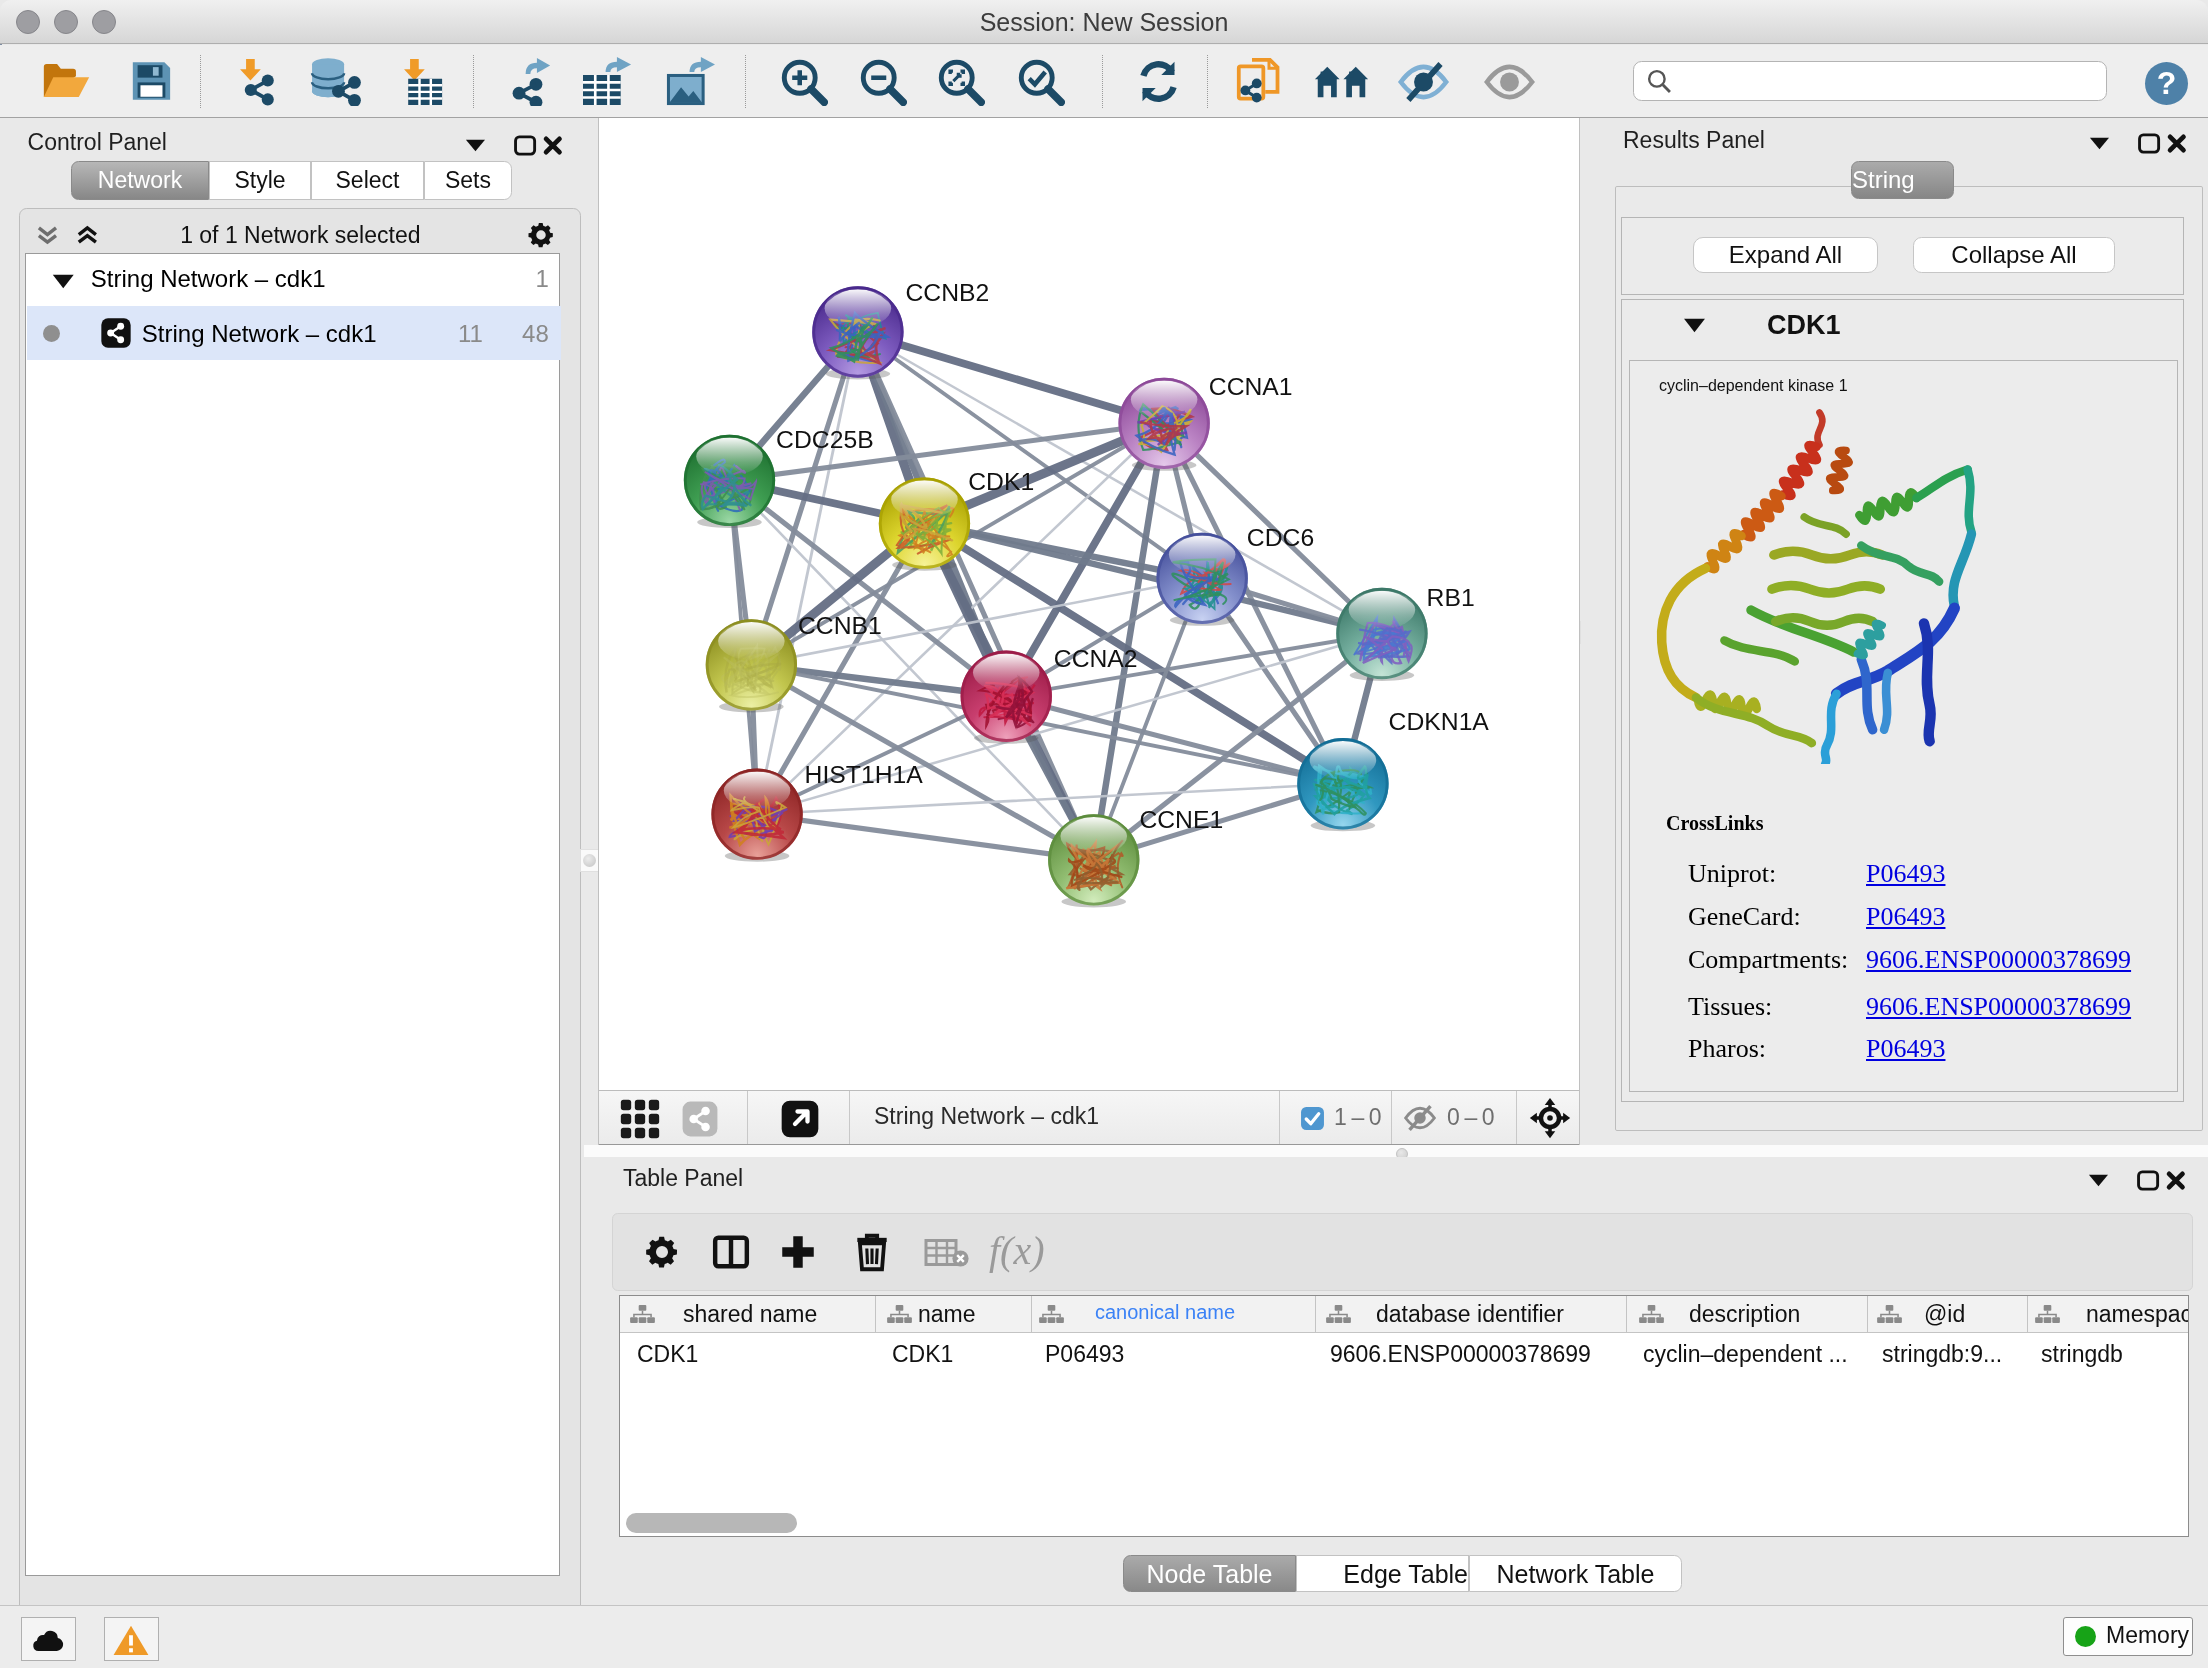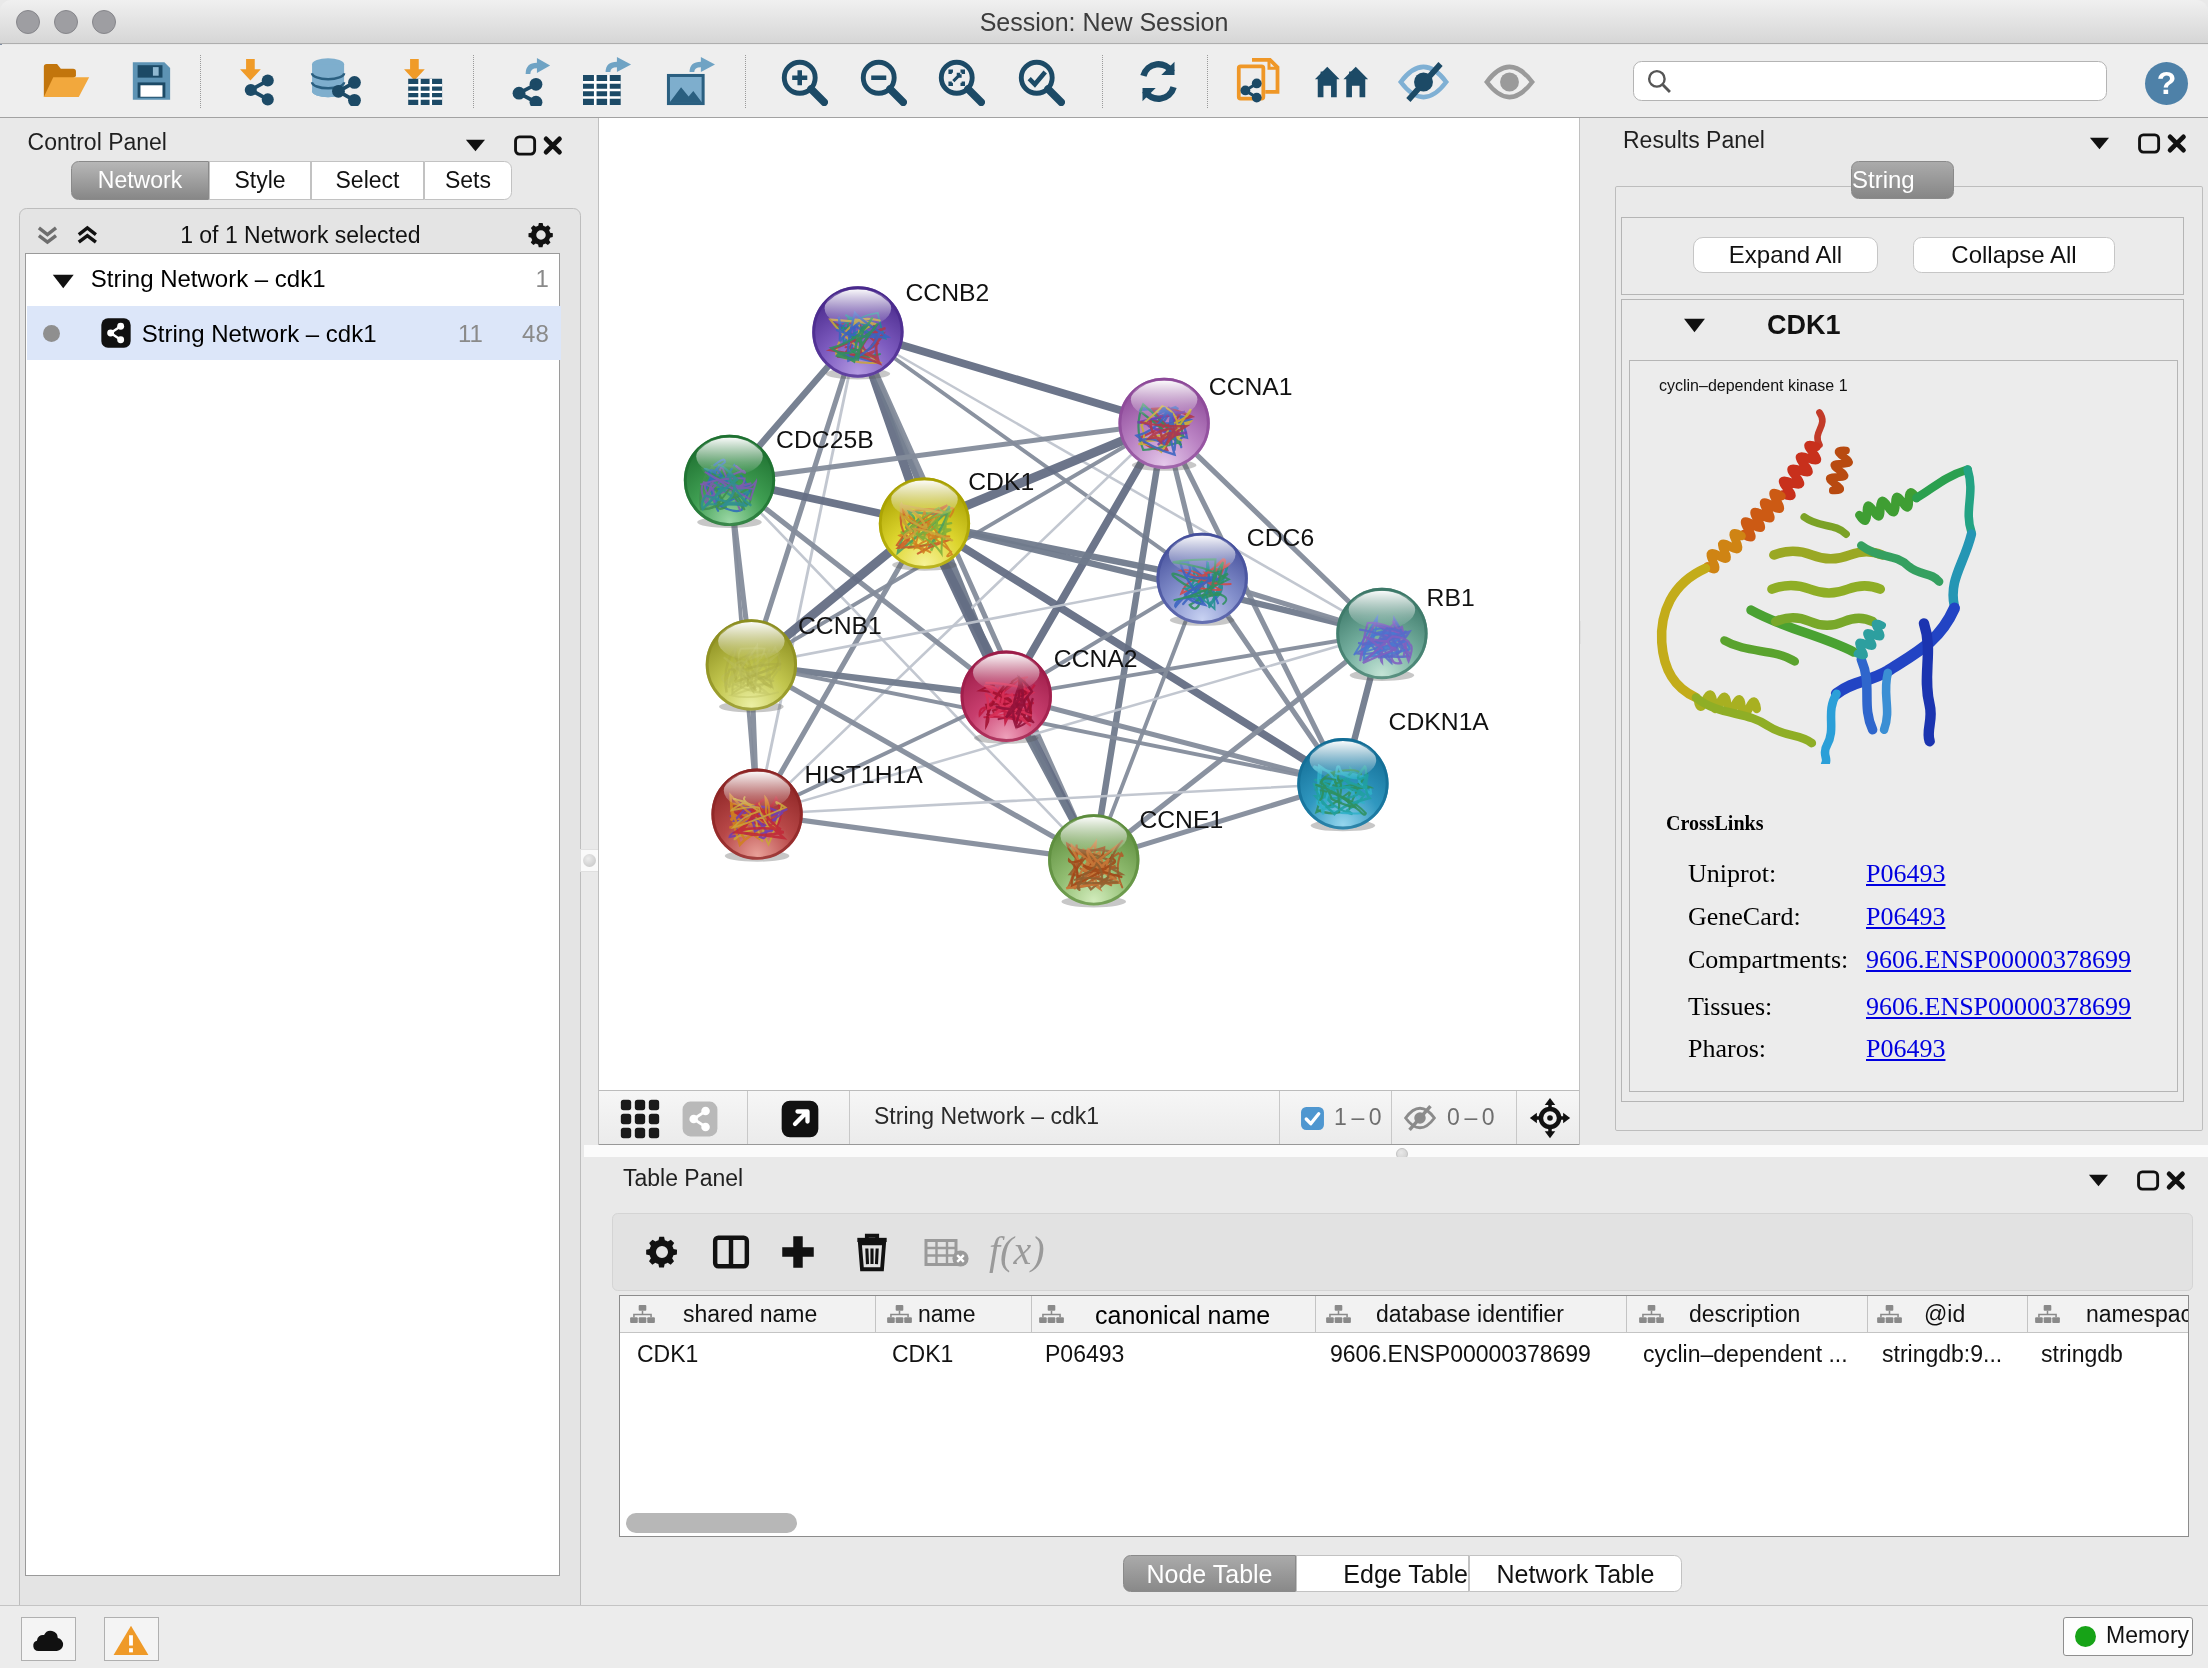--- a/index.html
+++ b/index.html
@@ -810,21 +810,21 @@
         <use href="#treeic"></use>
       </svg>
     <div class="abs" style="left:63px;top:4.8px;font-size:23px;color:#111;">shared name</div>
     <svg class="abs thdr" style="left:266px;top:7.6px" viewBox="0 0 28 21" width="27" height="20">
         <use href="#treeic"></use>
       </svg>
     <div class="abs" style="left:298px;top:4.8px;font-size:23px;color:#111;">name</div>
     <svg class="abs thdr" style="left:418px;top:7.6px" viewBox="0 0 28 21" width="27" height="20">
         <use href="#treeic"></use>
       </svg>
-    <div class="abs" style="left:475px;top:4.8px;font-size:25px;color:#000000;">canonical name</div>
+    <div class="abs" style="left:475px;top:4.8px;font-size:20px;color:#3b82f6;">canonical name</div>
     <svg class="abs thdr" style="left:705px;top:7.6px" viewBox="0 0 28 21" width="27" height="20">
         <use href="#treeic"></use>
       </svg>
     <div class="abs" style="left:756px;top:4.8px;font-size:23px;color:#111;">database identifier</div>
     <svg class="abs thdr" style="left:1018px;top:7.6px" viewBox="0 0 28 21" width="27" height="20">
         <use href="#treeic"></use>
       </svg>
     <div class="abs" style="left:1069px;top:4.8px;font-size:23px;color:#111;">description</div>
     <svg class="abs thdr" style="left:1256px;top:7.6px" viewBox="0 0 28 21" width="27" height="20">
         <use href="#treeic"></use>

